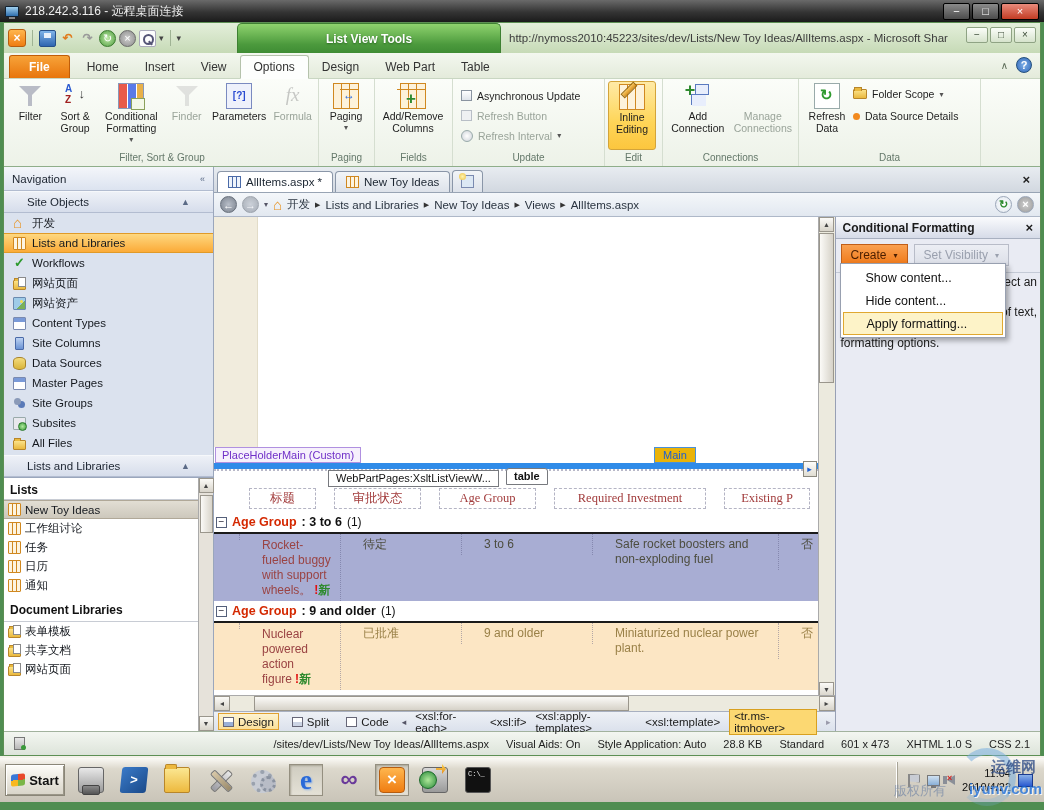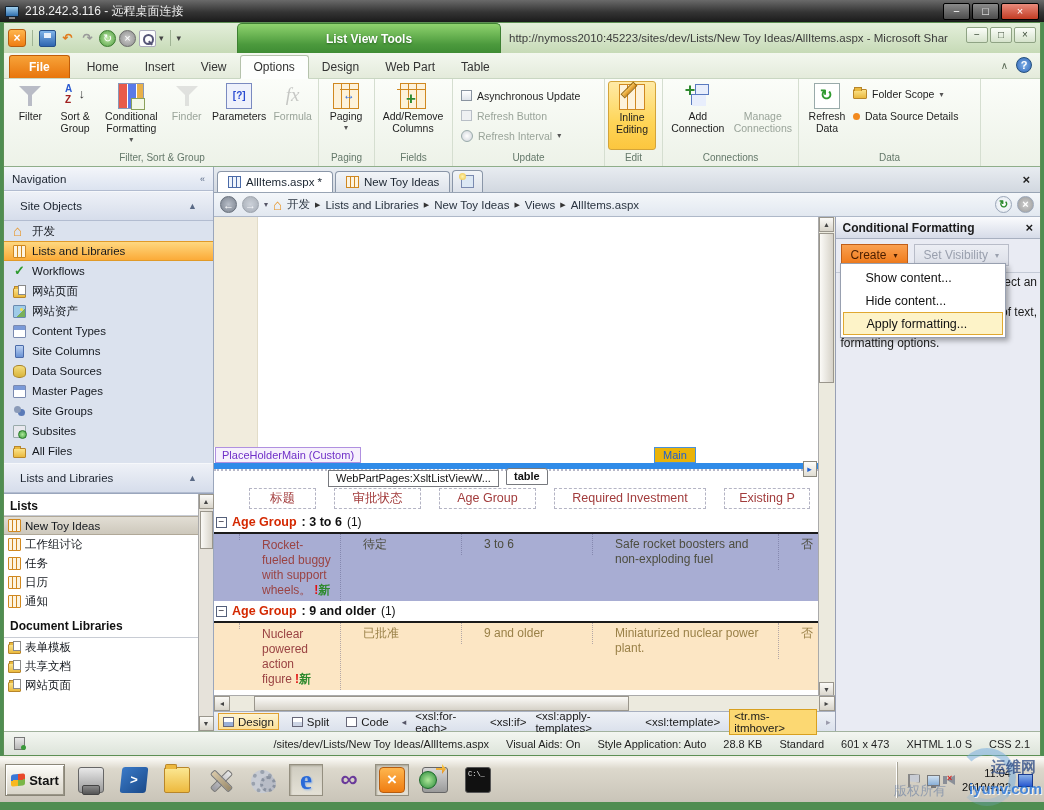--- a/index.html
+++ b/index.html
@@ -95,21 +95,21 @@
   .mini-clock{width:12px;height:12px;border-radius:50%;border:1px solid #9aa;background:radial-gradient(#fff,#cdd2d8);position:relative;}
   .mini-folder{width:14px;height:10px;background:linear-gradient(#fbe28a,#eab93e);border:1px solid #b8862a;border-radius:1px;position:relative;}
   .mini-folder::before{content:"";position:absolute;left:0;top:-3px;width:6px;height:3px;background:#eab93e;border:1px solid #b8862a;border-bottom:none;}
   .orange-dot{width:7px;height:7px;border-radius:50%;background:#f28a1e;}
   .dd{font-size:8px;color:#555;}
 
   
   .main{flex:1;display:flex;min-height:0;}
   .nav{width:210px;background:#dbe2ee;border-right:1px solid #9aa6bc;display:flex;flex-direction:column;font-size:11.5px;}
   .nav-hdr{height:24px;display:flex;align-items:center;justify-content:space-between;padding:0 8px;background:linear-gradient(#f4f6fa,#dce3f0);border-bottom:1px solid #b2bcd0;color:#1c2430;}
-  .nav-sec{height:30px;display:flex;align-items:center;justify-content:space-between;padding:0 16px;background:linear-gradient(#eef1f7,#d6ddeb);border-top:1px solid #f6f8fb;border-bottom:1px solid #b2bcd0;color:#1c2430;}
+  .nav-sec{height:22px;display:flex;align-items:center;justify-content:space-between;padding:0 23px;background:linear-gradient(#eef1f7,#d6ddeb);border-top:1px solid #f6f8fb;border-bottom:1px solid #b2bcd0;color:#1c2430;}
   .chev{color:#5a6a86;font-size:9px;}
   .nav-item{height:20px;display:flex;align-items:center;gap:6px;padding-left:9px;color:#14181e;}
   .nav-item.sel{background:linear-gradient(#fed880,#fbab38);border-top:1px solid #e09a28;border-bottom:1px solid #e09a28;height:20px;}
   .si{width:13px;height:13px;flex:0 0 auto;position:relative;border-radius:1px;}
   .si-home{background:none;}
   .si-home::before{content:"⌂";position:absolute;left:0;top:-3px;font-size:15px;color:#e8921e;font-weight:bold;}
   .si-table{background:#fdf4e0;border:1px solid #d08820;}
   .si-table::before{content:"";position:absolute;left:3px;top:0;bottom:0;width:1px;background:#d08820;box-shadow:4px 0 #d08820;}
   .si-check::before{content:"✓";color:#2e9a2e;font-weight:bold;font-size:13px;position:absolute;top:-2px;left:1px;}
   .si-folder{background:linear-gradient(#fbe28a,#eab93e);border:1px solid #b8862a;height:10px;margin-top:3px;}
@@ -171,21 +171,21 @@
   .design{position:absolute;left:0;top:230px;right:17px;}
   .tagline{height:16px;position:relative;}
   .ph-tag{position:absolute;left:1px;top:0;border:1px solid #b090e0;background:#f6f0fc;color:#7030c8;padding:0 6px;font-size:11px;line-height:14px;}
   .main-tag{position:absolute;left:440px;top:0;border:1px solid #4a90d8;background:#eab308;color:#2060d0;padding:0 8px;font-size:11px;line-height:14px;}
   .bluebar{height:6px;background:#2f8be8;position:relative;}
   .expandbtn{position:absolute;right:1px;top:-2px;width:14px;height:16px;background:linear-gradient(#fdfdfb,#e0ddd2);border:1px solid #8a887e;color:#2060d0;font-size:9px;text-align:center;line-height:14px;z-index:4;}
   .tagtabs{height:17px;border-top:2px dotted #b8b8c8;position:relative;}
   .ttab{position:absolute;top:-1px;border:1px solid #77797e;background:#fff;color:#111;padding:0 7px;font-size:11px;line-height:15px;border-radius:0 0 0 0;}
   .ttab.t1{left:114px;}
   .ttab.t2{left:292px;font-weight:bold;border-radius:3px 3px 0 0;top:-3px;}
-  .thead{display:flex;height:26px;align-items:center;}
+  .thead{display:flex;height:26px;align-items:center;font-family:Liberation Serif, serif;}
   .c{flex:0 0 auto;height:100%;}
   .c0{width:26px;} .c1{width:85px;} .c2{width:105px;} .c3{width:115px;} .c4{width:170px;} .c5{width:104px;}
   .hcell{display:block;margin:2px 9px;border:1px dashed #b4b4c4;background:#fff;color:#a23c3c;font-size:12.5px;text-align:center;padding:2px 0;line-height:15px;}
   .grouphdr{display:flex;align-items:center;gap:5px;padding:3px 2px;border-bottom:2px solid #1a1a1a;background:#fff;}
   .cbox{width:11px;height:11px;border:1px solid #55607a;background:#fff;color:#223;font-size:10px;line-height:8px;text-align:center;flex:0 0 auto;}
   .glabel{color:#d42800;font-weight:bold;font-size:12.5px;}
   .gval{color:#111;font-weight:bold;font-size:12.5px;}
   .gcount{color:#111;font-size:12px;}
   .trow{display:flex;align-items:stretch;gap:16px;}
   .trow .c{border-right:1px dotted rgba(90,90,130,.45);display:flex;align-items:center;padding:3px 6px;font-size:12px;line-height:1.25;}

